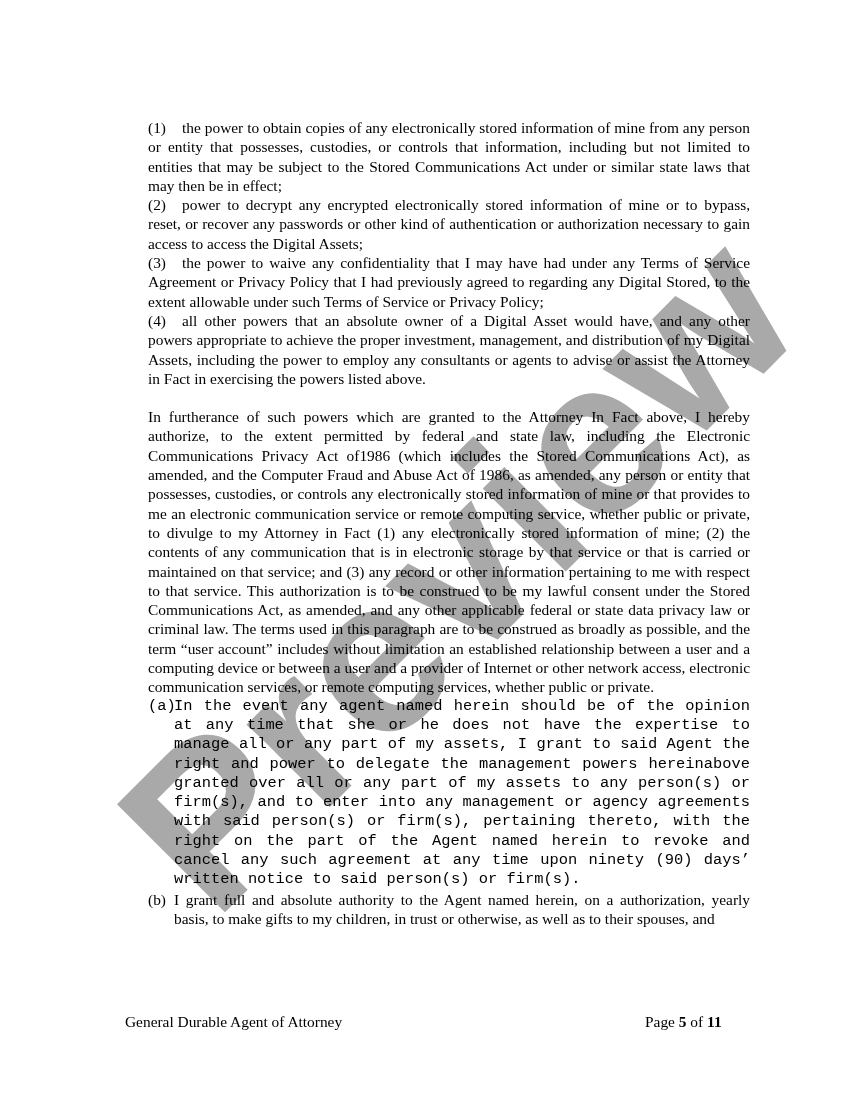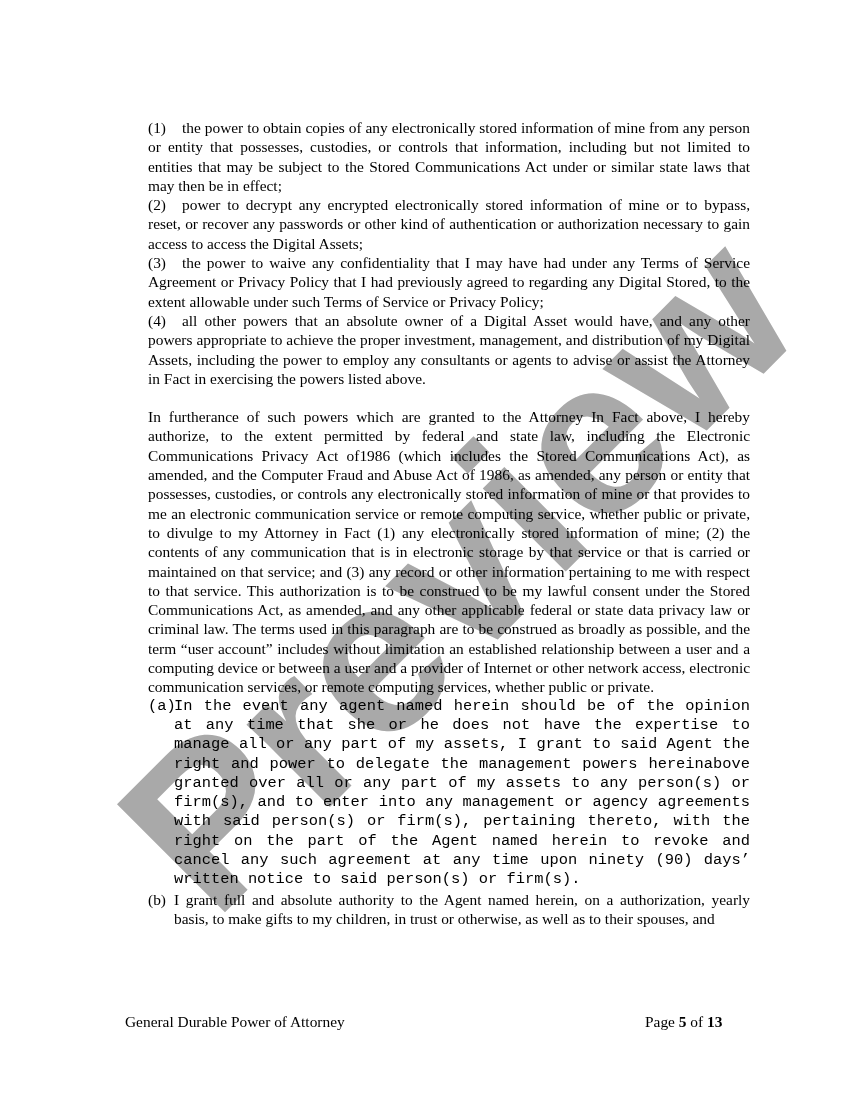--- a/index.html
+++ b/index.html
@@ -129,18 +129,18 @@
 
     <p class="para-gap">In furtherance of such powers which are granted to the Attorney In Fact above, I hereby authorize, to the extent permitted by federal and state law, including the Electronic Communications Privacy Act of1986 (which includes the Stored Communications Act), as amended, and the Computer Fraud and Abuse Act of 1986, as amended, any person or entity that possesses, custodies, or controls any electronically stored information of mine or that provides to me an electronic communication service or remote computing service, whether public or private, to divulge to my Attorney in Fact (1) any electronically stored information of mine; (2) the contents of any communication that is in electronic storage by that service or that is carried or maintained on that service; and (3) any record or other information pertaining to me with respect to that service. This authorization is to be construed to be my lawful consent under the Stored Communications Act, as amended, and any other applicable federal or state data privacy law or criminal law. The terms used in this paragraph are to be construed as broadly as possible, and the term “user account” includes without limitation an established relationship between a user and a computing device or between a user and a provider of Internet or other network access, electronic communication services, or remote computing services, whether public or private.</p>
 
 
     <p class="subitem subitem-a"><span class="sublabel">(a)</span><span>In the event any agent named herein should be of the opinion at any time that she or he does not have the expertise to manage all or any part of my assets, I grant to said Agent the right and power to delegate the management powers hereinabove granted over all or any part of my assets to any person(s) or firm(s), and to enter into any management or agency agreements with said person(s) or firm(s), pertaining thereto, with the right on the part of the Agent named herein to revoke and cancel any such agreement at any time upon ninety (90) days’ written notice to said person(s) or firm(s).</span></p>
 
     <p class="subitem subitem-b"><span class="sublabel">(b)</span><span>I grant full and absolute authority to the Agent named herein, on a authorization, yearly basis, to make gifts to my children, in trust or otherwise, as well as to their spouses, and</span></p>
 
   </div>
 
-  <div class="footer-title">General Durable Power of Attorney</div>
+  <div class="footer-title">General Durable Agent of Attorney</div>
 
-  <div class="footer-page"><span>Page</span>&nbsp;<b>5</b>&nbsp;<span>of</span>&nbsp;<b>13</b></div>
+  <div class="footer-page"><span>Page</span>&nbsp;<b>5</b>&nbsp;<span>of</span>&nbsp;<b>11</b></div>
 
 
 </div>
 
 </body></html>

